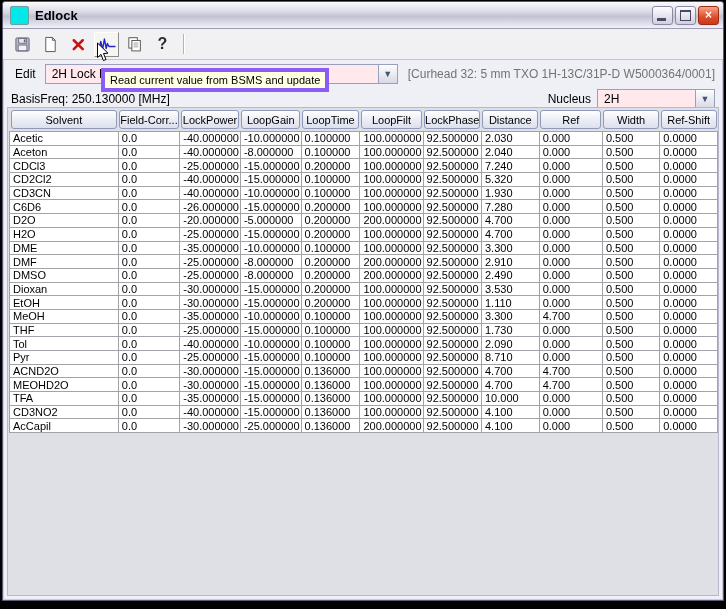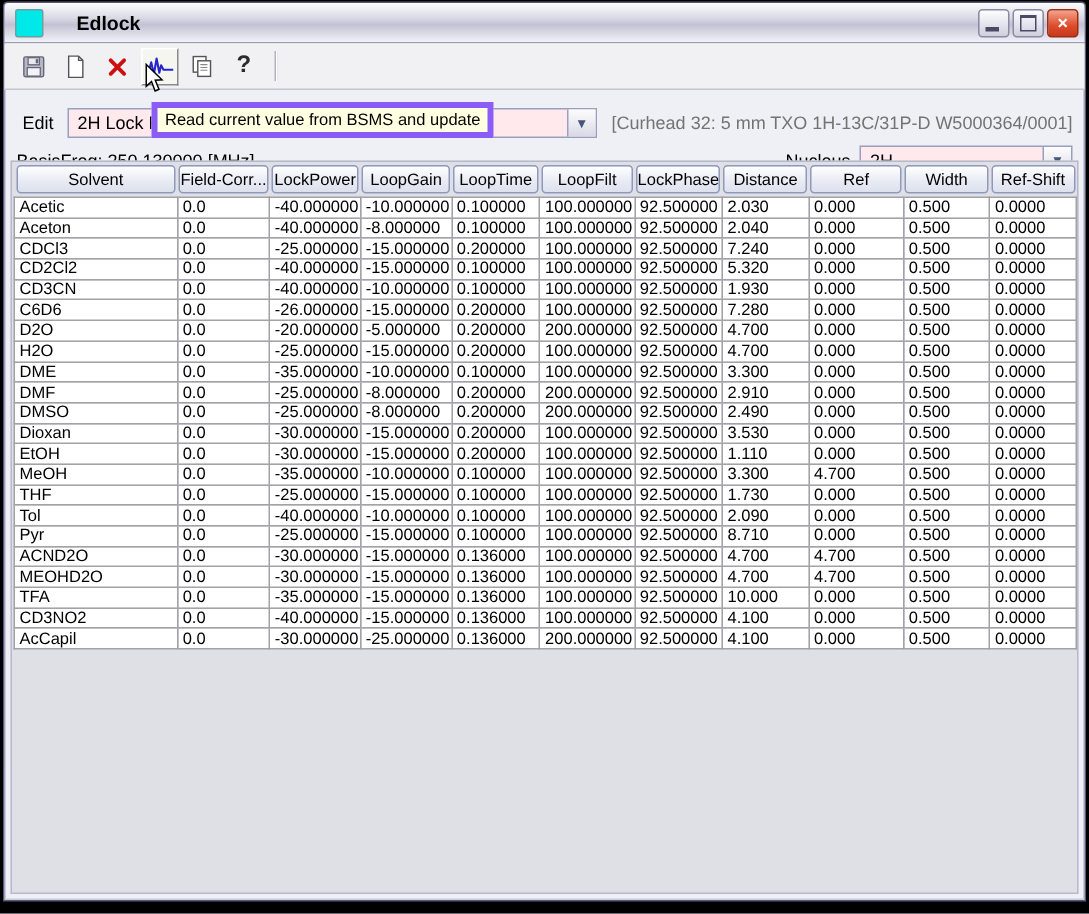--- a/index.html
+++ b/index.html
@@ -10,21 +10,21 @@
   }
   .window{
     position:absolute;left:2px;top:1px;width:720px;height:598px;
     background:#eff0f5;border:1px solid #5a5a78;border-radius:3px 3px 0 0;
     box-shadow:inset 0 0 0 1px #c9cbdd;
   }
   
   .titlebar{
     height:26px;display:flex;align-items:center;padding:0 4px;
     background:linear-gradient(180deg,#fcfcfe 0%,#d8d8e4 40%,#c2c2d4 55%,#f1f1f8 100%);
-    border-bottom:1px solid #9c9cb4;border-radius:3px 3px 0 0;gap:16px;
+    border-bottom:1px solid #9c9cb4;border-radius:3px 3px 0 0;
   }
   .title-icon{
     width:17px;height:17px;margin:0 6px 0 3px;background:#00e8e8;
     border:1px solid #6aa0a0;border-radius:2px;flex:none;
   }
   .title-text{font-size:13px;font-weight:bold;color:#000;}
   .win-controls{margin-left:auto;display:flex;gap:2px;}
   .win-btn{
     width:21px;height:19px;border:1px solid #8a8aa2;border-radius:3px;
     display:flex;align-items:center;justify-content:center;
@@ -54,39 +54,39 @@
   .tb-help{font-size:16px;font-weight:bold;color:#2b2b2b;}
   .tb-sep{width:1px;height:20px;background:#b3b3c3;margin-left:5px;border-right:1px solid #fff;}
   
   .cursor{position:absolute;left:93px;top:40px;z-index:60;pointer-events:none;}
   .tooltip{
     position:absolute;left:98px;top:66px;z-index:50;
     background:#ffffe1;border:4px solid #8b5cf6;color:#000;
     font-size:11px;padding:2px 5px 2px 5px;white-space:nowrap;
   }
   
-  .edit-row{height:28px;display:flex;align-items:center;padding:0 8px 0 12px;margin-top:8px;}
+  .edit-row{height:28px;display:flex;align-items:center;padding:0 8px 0 12px;}
   .edit-label{font-size:12px;color:#000;margin-right:9px;}
   .combo{
     display:flex;align-items:stretch;height:20px;box-sizing:border-box;
     border:1px solid #97a0bf;background:#ffe9ec;
   }
   .combo-text{flex:1;font-size:12px;color:#000;padding:2px 0 0 6px;white-space:nowrap;overflow:hidden;}
   .combo-arrow{
     width:18px;flex:none;display:flex;align-items:center;justify-content:center;
     background:linear-gradient(180deg,#fdfdfe,#d9d9e6);border-left:1px solid #97a0bf;
     color:#45547a;font-size:9px;
   }
   .edit-combo{width:392px;}
   .curhead{font-size:12px;color:#737373;margin-left:10px;white-space:nowrap;}
   
   .status-row{height:21px;display:flex;align-items:center;padding:0 8px;font-size:12px;position:relative;}
   .bsmsfield{position:absolute;left:300px;margin-top:40px;}
   .nucleus-wrap{margin-left:auto;display:flex;align-items:center;gap:6px;}
-  .nucleus-combo{width:142px;gap:9px;}
+  .nucleus-combo{width:118px;gap:9px;}
   
   .table-area{
     position:absolute;left:4px;right:4px;top:105px;bottom:4px;
     background:#dfdfe6;border:1px solid #b6b8cc;overflow:hidden;
   }
   table{border-collapse:collapse;table-layout:fixed;margin:0 0 0 1px;}
   th{padding:0;border:none;background:transparent;}
   .hbtn{
     height:17px;margin:2px 1px;border:1px solid #8e99bb;border-radius:3px;
     background:linear-gradient(180deg,#ffffff,#e9ecf4 55%,#dde1ee);

